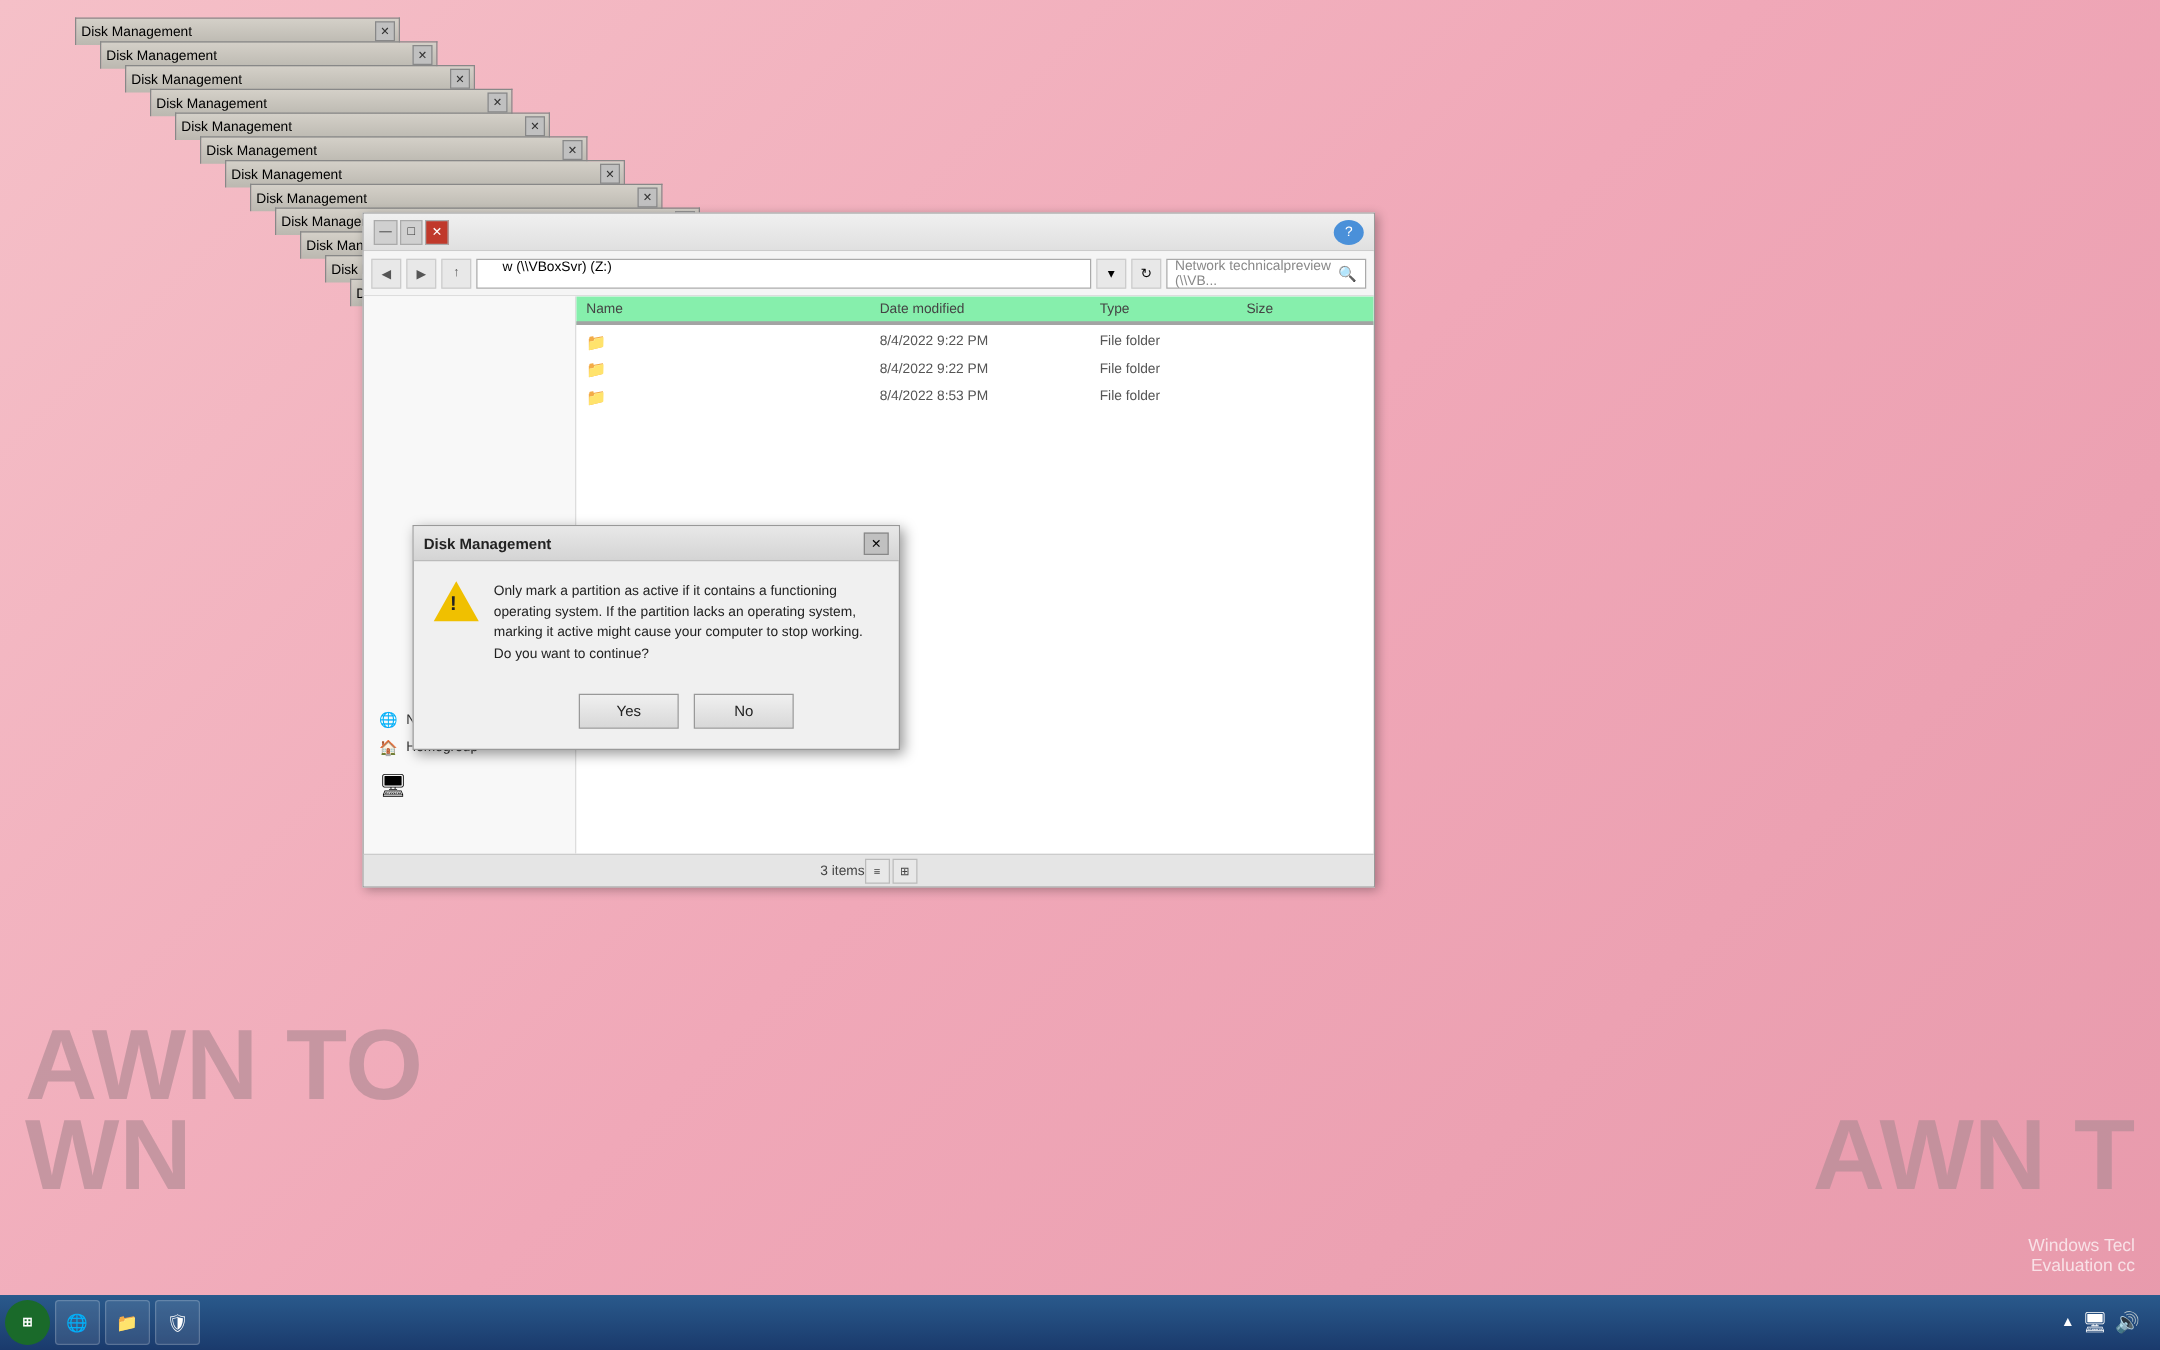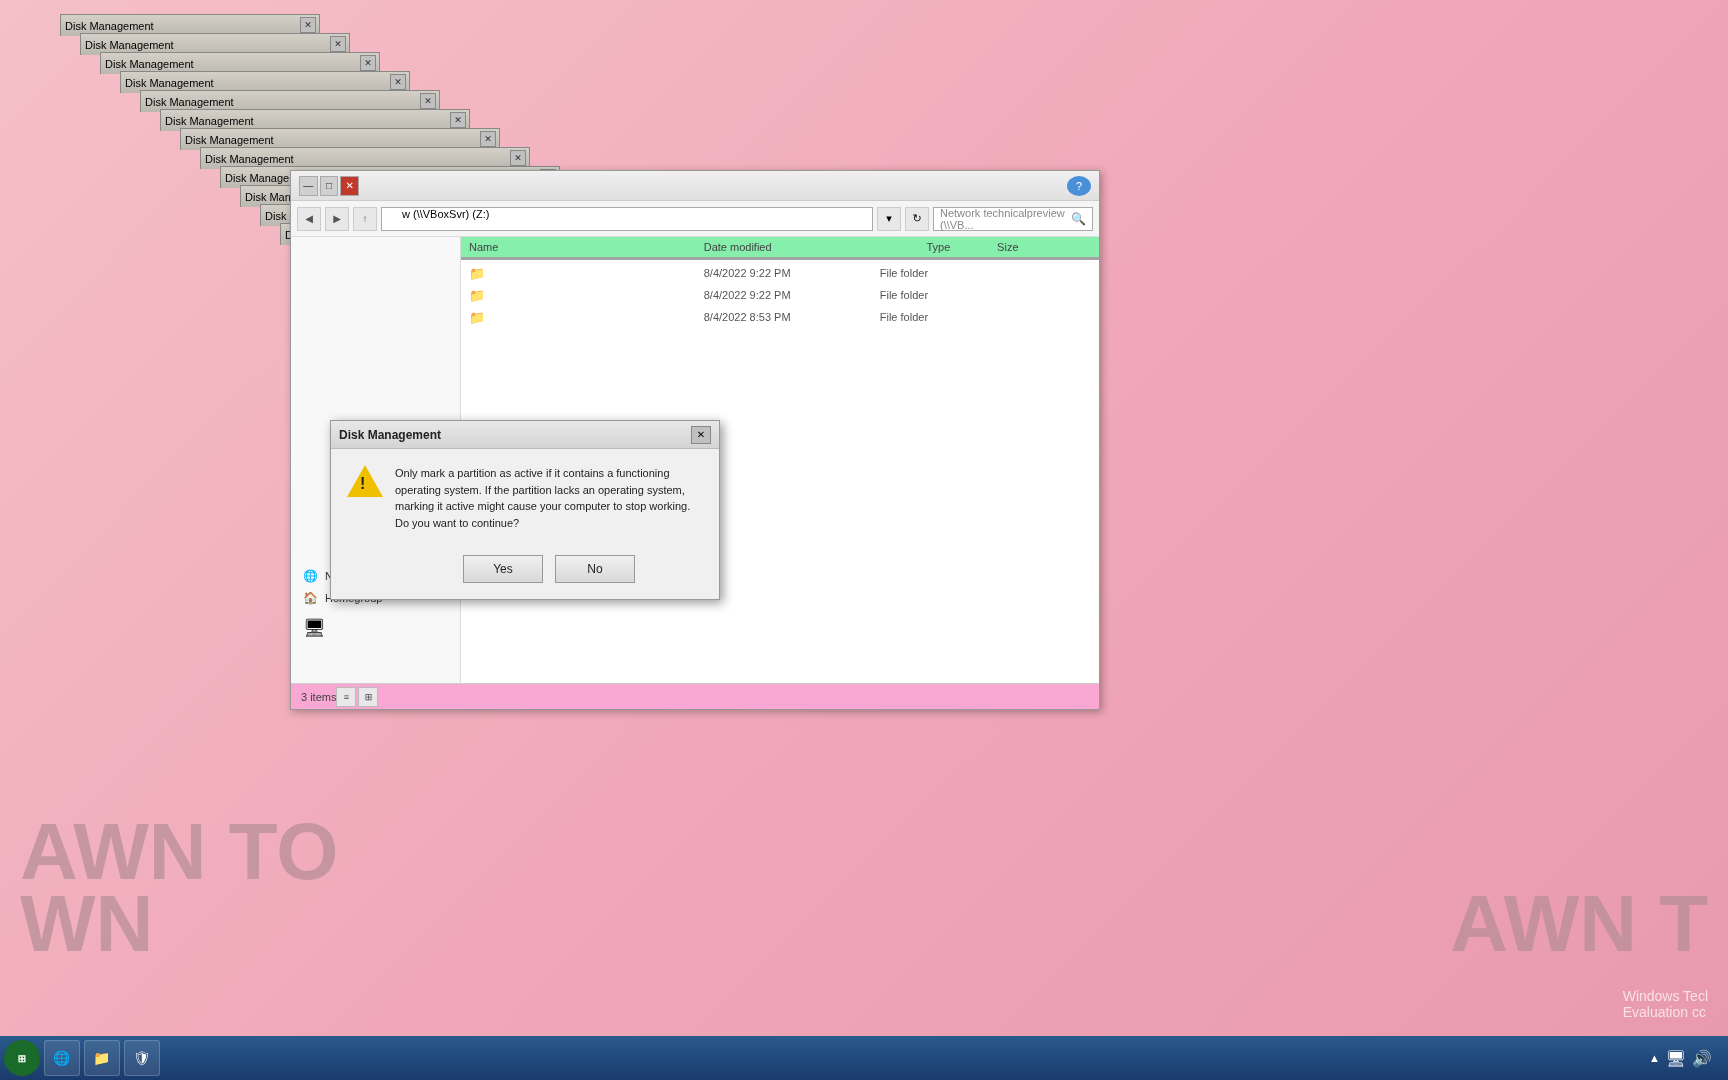--- a/index.html
+++ b/index.html
@@ -199,21 +199,21 @@
       display: flex;
       padding: 4px 8px;
       border-bottom: 3px solid #a3a3a3;
       background: #86efac;
       font-size: 11px;
       color: #444;
     }
 
     .fe-col-name { flex: 2; }
     .fe-col-date { flex: 1.5; }
-    .fe-col-type { flex: 1; text-align: center; }
+    .fe-col-type { flex: 1; }
     .fe-col-size { flex: 0.8; }
 
     .fe-file-list {
       flex: 1;
       overflow-y: auto;
       padding: 2px 0;
     }
 
     .fe-file-row {
       display: flex;
@@ -234,28 +234,28 @@
       font-size: 13px;
     }
 
     .fe-file-name { flex: 2; display: flex; align-items: center; }
     .fe-file-date { flex: 1.5; color: #555; }
     .fe-file-type { flex: 1; color: #555; }
     .fe-file-size { flex: 0.8; color: #555; }
 
     .fe-statusbar {
       height: 26px;
-      background: #f9a8d4;
+      background: #e5e5e5;
       border-top: 1px solid #ccc;
       display: flex;
       align-items: center;
       padding: 4px 10px;
       font-size: 11px;
       color: #444;
-      justify-content: flex-start;
+      justify-content: center;
     }
 
     .view-icons {
       display: flex;
       gap: 2px;
     }
 
     .view-icon-btn {
       width: 20px;
       height: 20px;
@@ -428,20 +428,21 @@
       text-align: right;
     }
 
     
     .watermark {
       position: absolute;
       bottom: 60px;
       right: 20px;
       color: rgba(255,255,255,0.7);
       font-size: 14px;
+      text-align: right;
       pointer-events: none;
     }
 
     
     .side-text-left {
       position: absolute;
       bottom: 120px;
       left: 20px;
       color: rgba(180,140,150,0.7);
       font-size: 80px;

